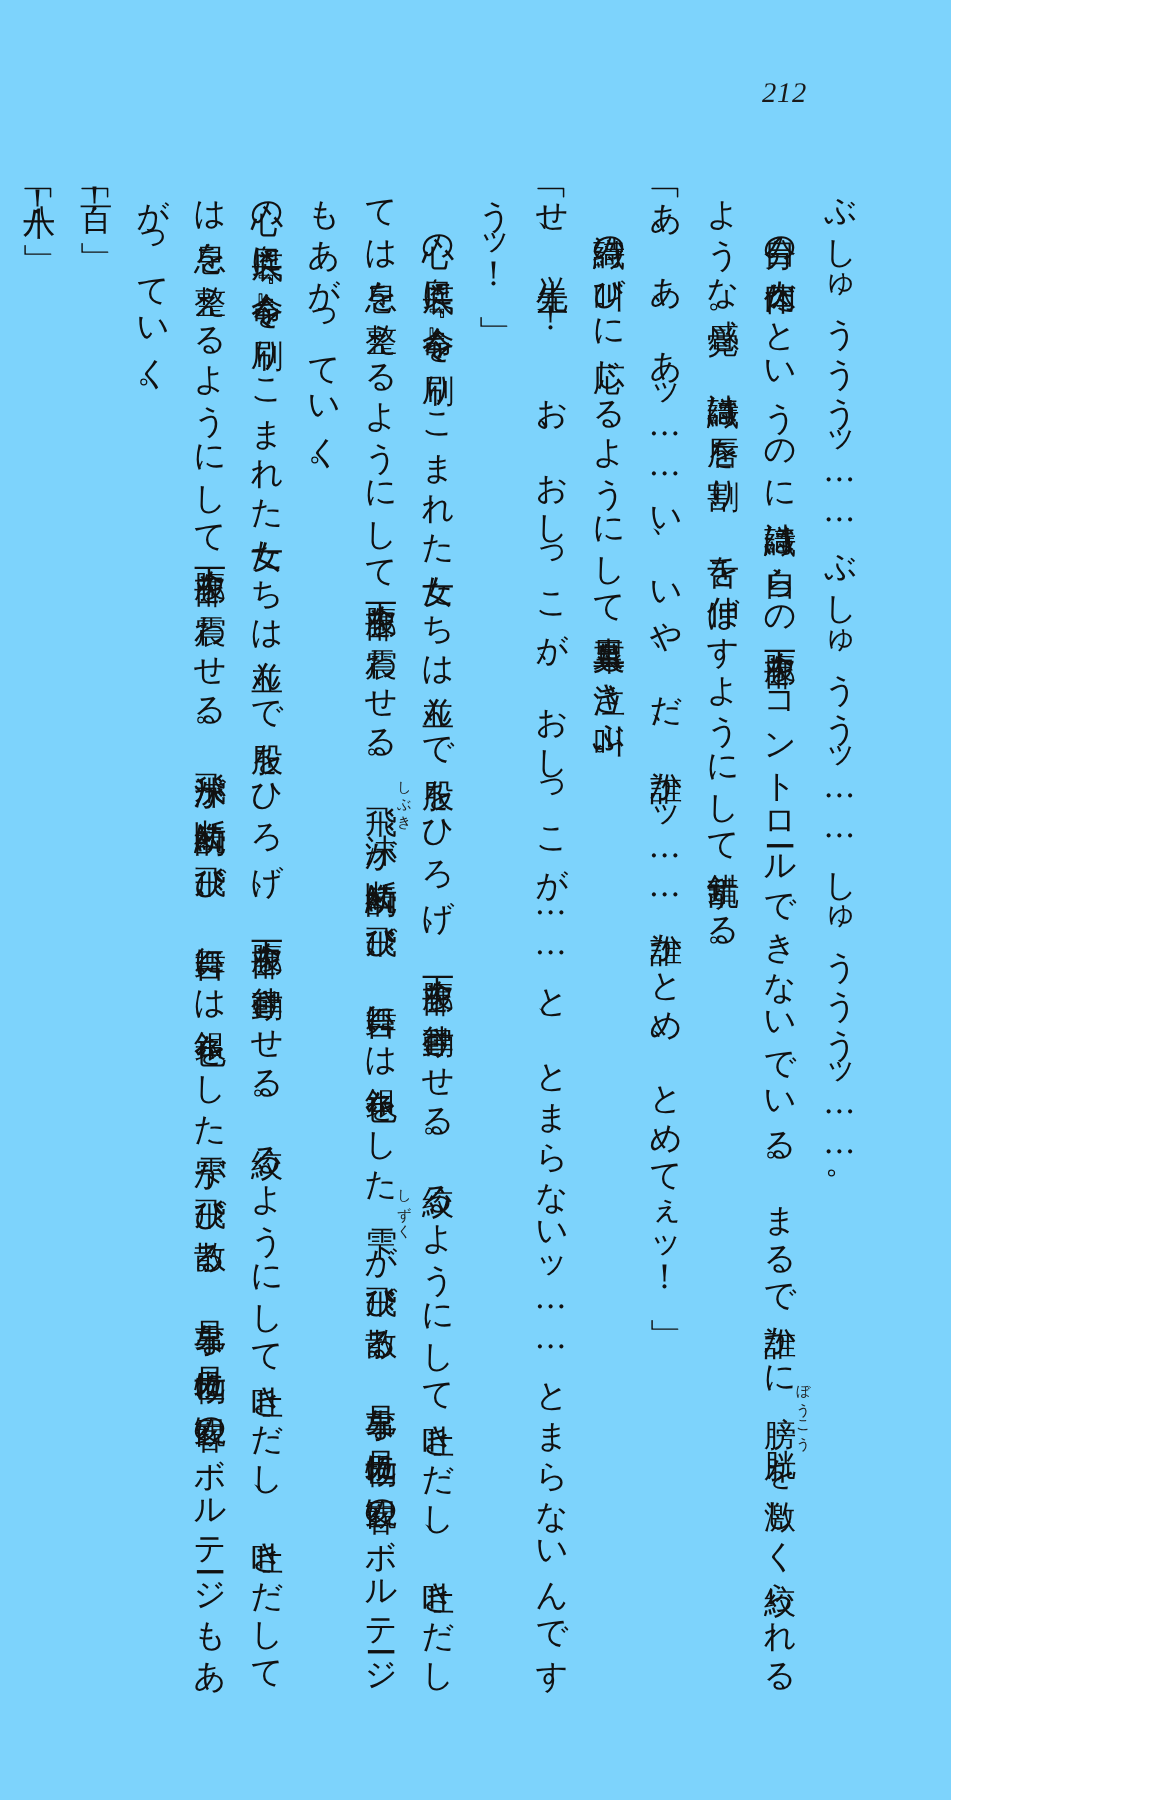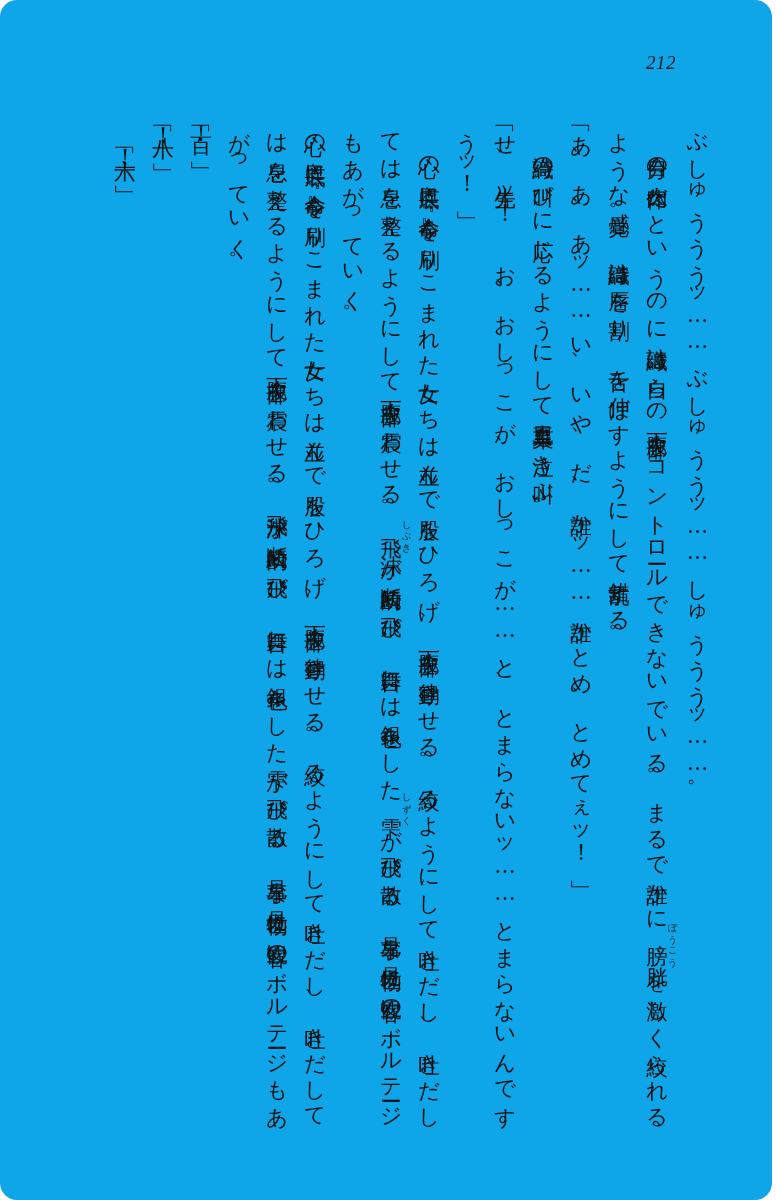--- a/index.html
+++ b/index.html
@@ -9,24 +9,23 @@
   }
   body {
     width: 781px;
     height: 1200px;
     overflow: hidden;
     font-family: "Liberation Serif", "DejaVu Serif", serif;
     color: #111111;
   }
   .page {
     position: relative;
-    width: 772px;
+    width: 634px;
     height: 1200px;
-    background: #0ea5e9;
-    border-radius: 17px;
+    background: #7dd3fc;
   }
   .page-number {
     position: absolute;
     top: 52px;
     right: 96px;
     font-size: 19px;
     font-style: italic;
     font-family: "Liberation Serif", "DejaVu Serif", serif;
     color: #1a1a1a;
     letter-spacing: 0.5px;

